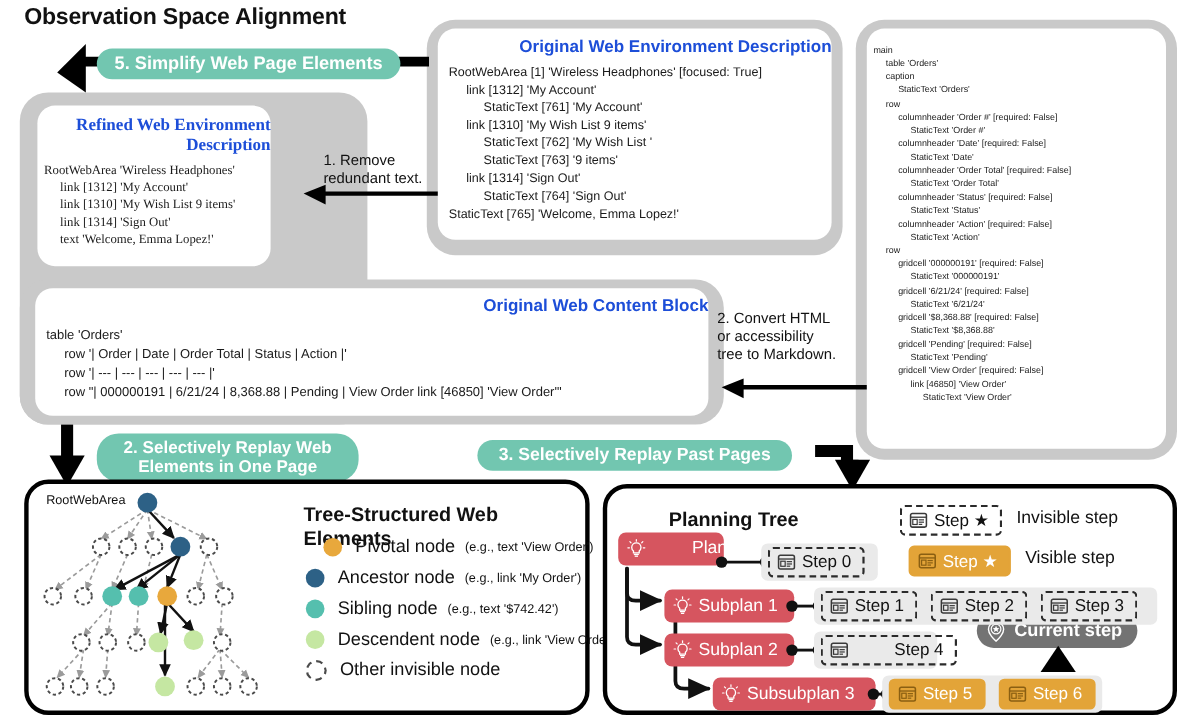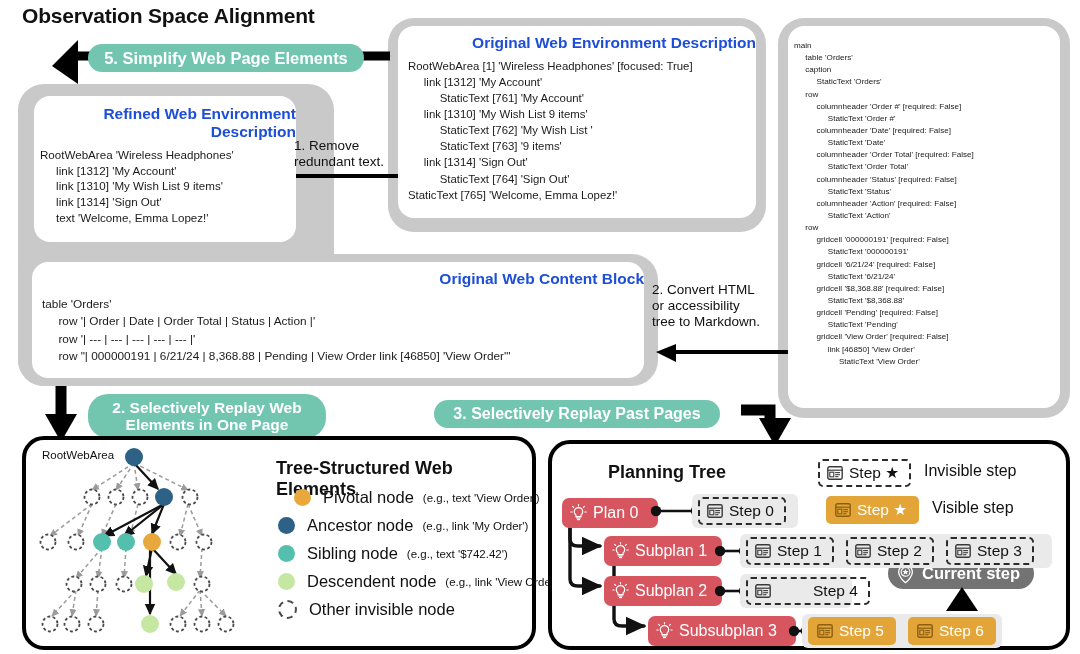--- a/index.html
+++ b/index.html
@@ -125,21 +125,21 @@
   </div>
 
   <div class="abs teal-pill" style="left:88px;top:394px;width:238px;height:44px;font-size:15.5px;padding:0 6px;box-sizing:border-box;">
     <span>2. Selectively Replay Web Elements in One Page</span>
   </div>
 
   <div class="abs teal-pill" style="left:434px;top:400px;width:286px;height:28px;font-size:16px;">
     <span>3. Selectively Replay Past Pages</span>
   </div>
 
-  <div class="abs white-card" style="left:34px;top:96px;width:262px;height:146px;">
+  <div class="abs white-card" style="left:34px;top:96px;width:212px;height:146px;font-family:Liberation Serif, serif;">
     <div class="card-title" style="font-size:15.5px;padding-top:9px;line-height:1.16;">
       <span>Refined Web Environment Description</span>
     </div>
     <div class="mono-tree" style="font-size:11.6px;line-height:1.36;padding:6px 0 0 6px;">RootWebArea 'Wireless Headphones'
      link [1312] 'My Account'
      link [1310] 'My Wish List 9 items'
      link [1314] 'Sign Out'
      text 'Welcome, Emma Lopez!'</div>
   </div>
 
@@ -373,21 +373,21 @@
         </marker>
       </defs>
       <g stroke="#111" stroke-width="3.4" fill="none" marker-end="url(#phArrow)" stroke-linecap="round">
         <path d="M18 73 L18 95 Q18 102 26 102 L48 102"></path>
         <path d="M18 73 L18 135 Q18 142 26 142 L48 142"></path>
         <path d="M62 113 L62 175 Q62 182 70 182 L92 182"></path>
       </g>
     </svg>
 
     <div class="abs" id="plan-rows" style="left:0;top:0;width:514px;height:202px;">
-        <div class="abs plan-box" style="left: 10px; top: 54px; width: 96px;">
+        <div class="abs plan-box" style="left: 10px; top: 40px; width: 96px; gap: 36px;">
           <svg width="17" height="18" viewBox="0 0 17 18">
             <path d="M8.5 3.6 C6.1 3.6 4.3 5.4 4.3 7.7 C4.3 9.1 5 10.2 5.9 10.9 L5.9 12.6 L11.1 12.6 L11.1 10.9 C12 10.2 12.7 9.1 12.7 7.7 C12.7 5.4 10.9 3.6 8.5 3.6 Z" fill="none" stroke="#ffffff" stroke-width="1.2"></path>
             <line x1="6.2" y1="14" x2="10.8" y2="14" stroke="#ffffff" stroke-width="1.2"></line>
             <line x1="7.0" y1="15.6" x2="10.0" y2="15.6" stroke="#ffffff" stroke-width="1.2"></line>
             <g stroke="#ffffff" stroke-width="1.1" stroke-linecap="round">
               <line x1="8.5" y1="0.6" x2="8.5" y2="2.0"></line>
               <line x1="2.6" y1="2.4" x2="3.6" y2="3.4"></line>
               <line x1="14.4" y1="2.4" x2="13.4" y2="3.4"></line>
               <line x1="0.8" y1="8.0" x2="2.2" y2="8.0"></line>
               <line x1="16.2" y1="8.0" x2="14.8" y2="8.0"></line>

